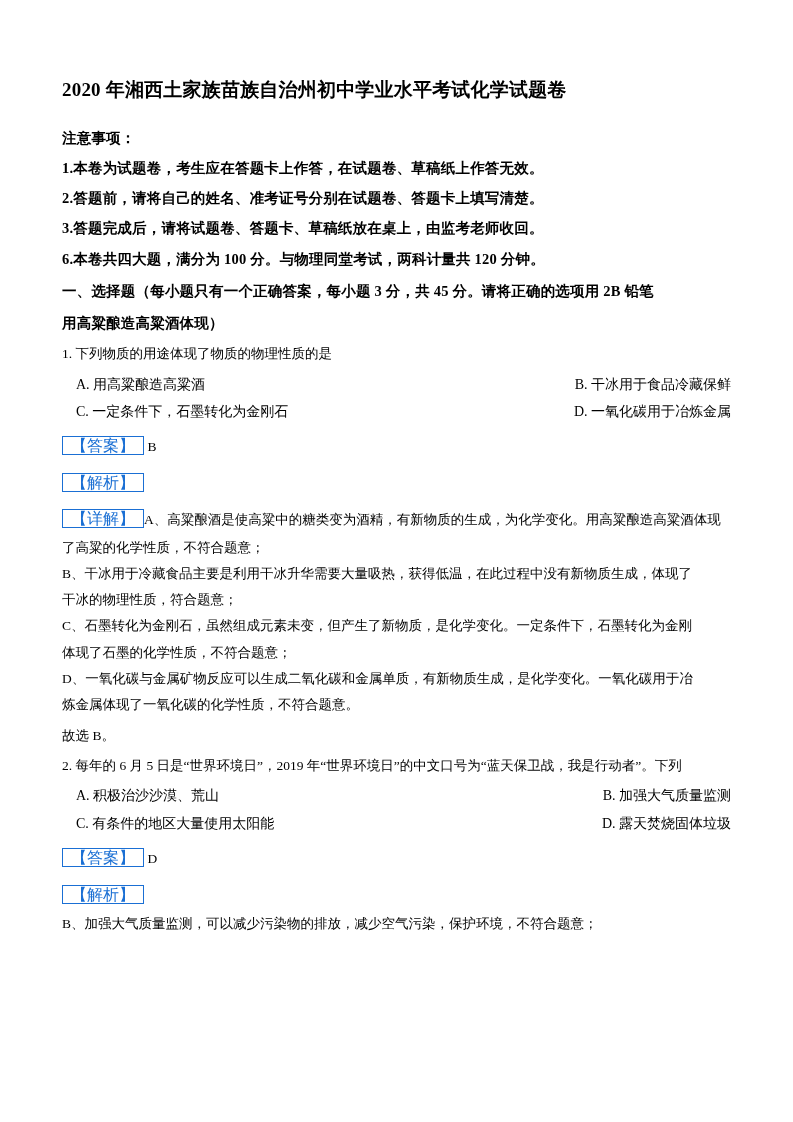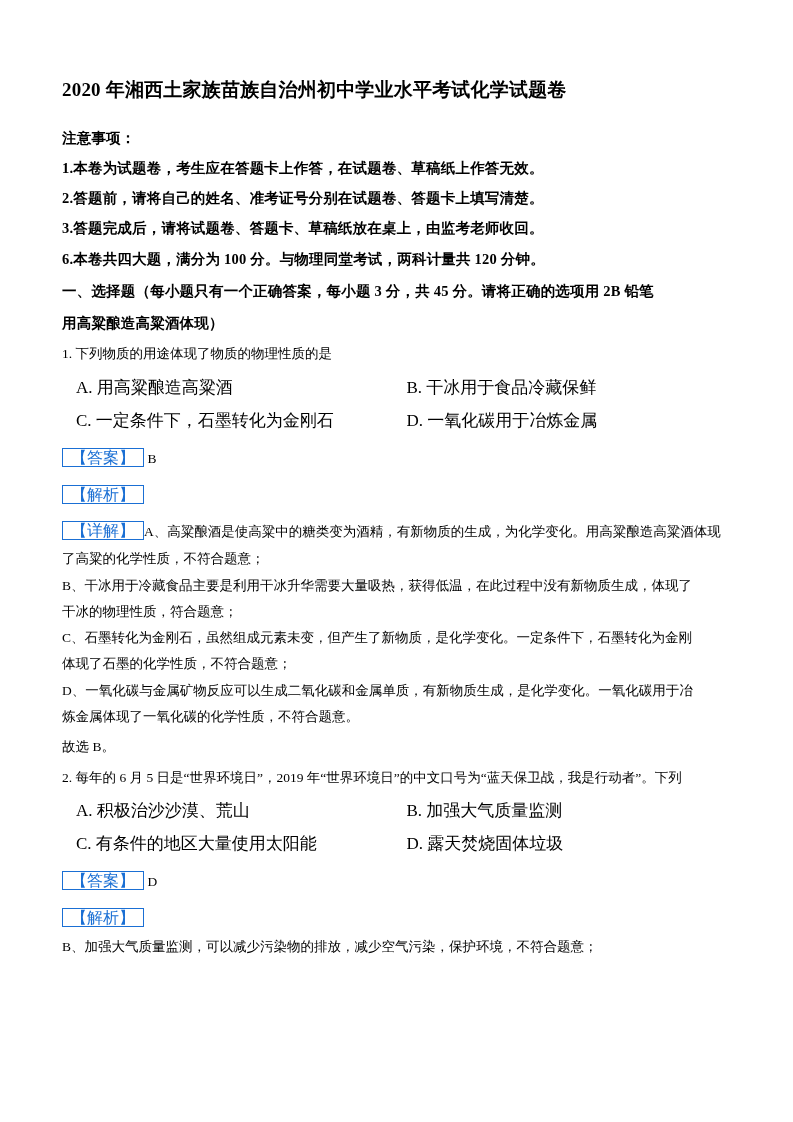--- a/index.html
+++ b/index.html
@@ -51,32 +51,33 @@
   .q-stem-cont {
     font-size: 13.5px;
     line-height: 1.95;
     margin: 0 0 0 22px;
   }
   .options {
     margin: 3px 0 0 0;
   }
   .opt-row {
     display: flex;
-    font-size: 17px;
+    font-size: 14px;
     line-height: 1.95;
   }
   .opt-a, .opt-c {
     width: 50%;
     box-sizing: border-box;
     padding-left: 14px;
   }
   .opt-b, .opt-d {
     width: 50%;
     box-sizing: border-box;
     padding-left: 10px;
+    text-align: right;
   }
   .ans-line {
     font-size: 13.5px;
     line-height: 2.0;
     margin: 5px 0 0 0;
   }
   .tag {
     color: #1a6fd4;
     border: 1px solid #1a6fd4;
     padding: 0 8px;

